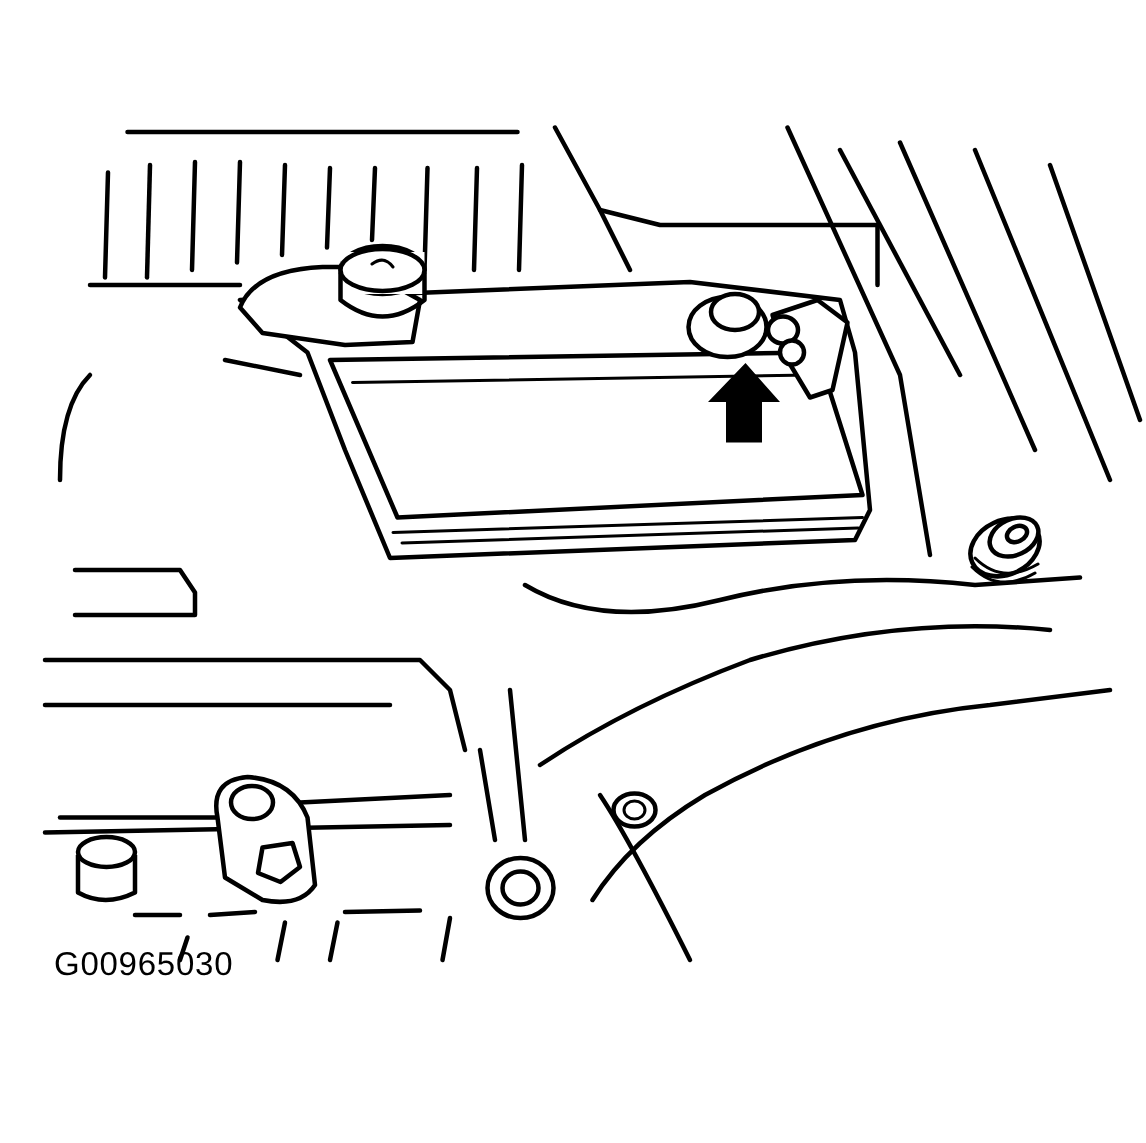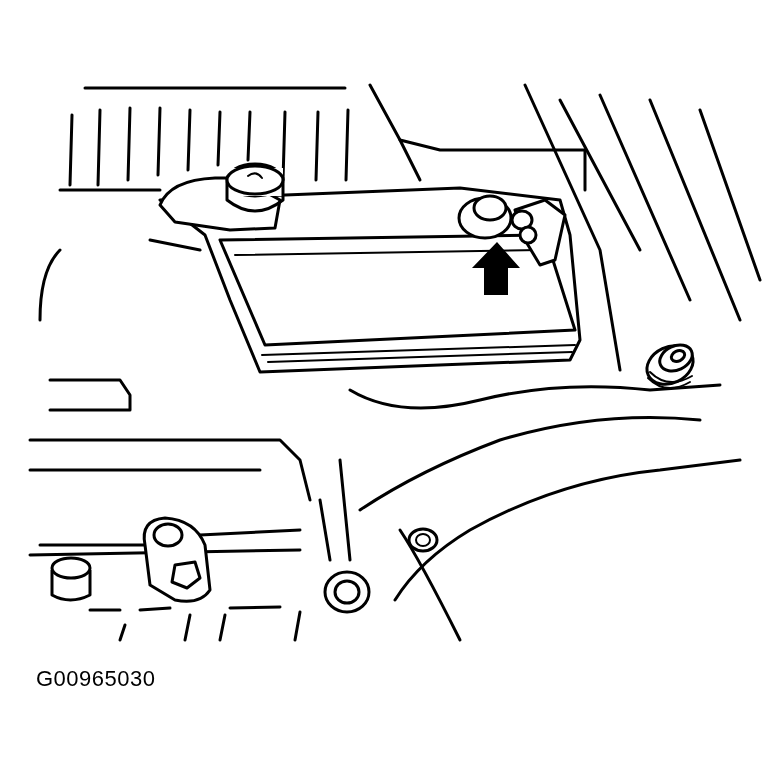--- a/index.html
+++ b/index.html
@@ -3,21 +3,21 @@
 <meta charset="utf-8">
 <style>
   html, body { margin:0; padding:0; background:#ffffff; }
   body { width:764px; height:762px; position:relative; overflow:hidden; font-family:"Liberation Sans", sans-serif; }
   #figure { position:absolute; left:0; top:0; width:764px; height:762px; }
   #figure svg { width:764px; height:762px; display:block; }
   .ln { fill:none; stroke:#000; stroke-width:3; stroke-linecap:round; stroke-linejoin:round; }
   .lt { fill:none; stroke:#000; stroke-width:2; stroke-linecap:round; stroke-linejoin:round; }
   .wf { fill:#fff; stroke:#000; stroke-width:3; stroke-linejoin:round; }
   .blk { fill:#000; stroke:none; }
-  #fig-label { position:absolute; left:36px; top:666px; font-size:22px; color:#000; letter-spacing:0.5px; }
+  #fig-label { position:absolute; left:36px; top:630px; font-size:22px; color:#000; letter-spacing:0.5px; }
 </style>
 </head>
 <body>
 
 <div id="figure">
 <svg viewBox="0 0 764 762" xmlns="http://www.w3.org/2000/svg">
 
   <g>
     <line class="ln" x1="85" y1="88" x2="345" y2="88"></line>
     <line class="ln" x1="60" y1="190" x2="160" y2="190"></line>

